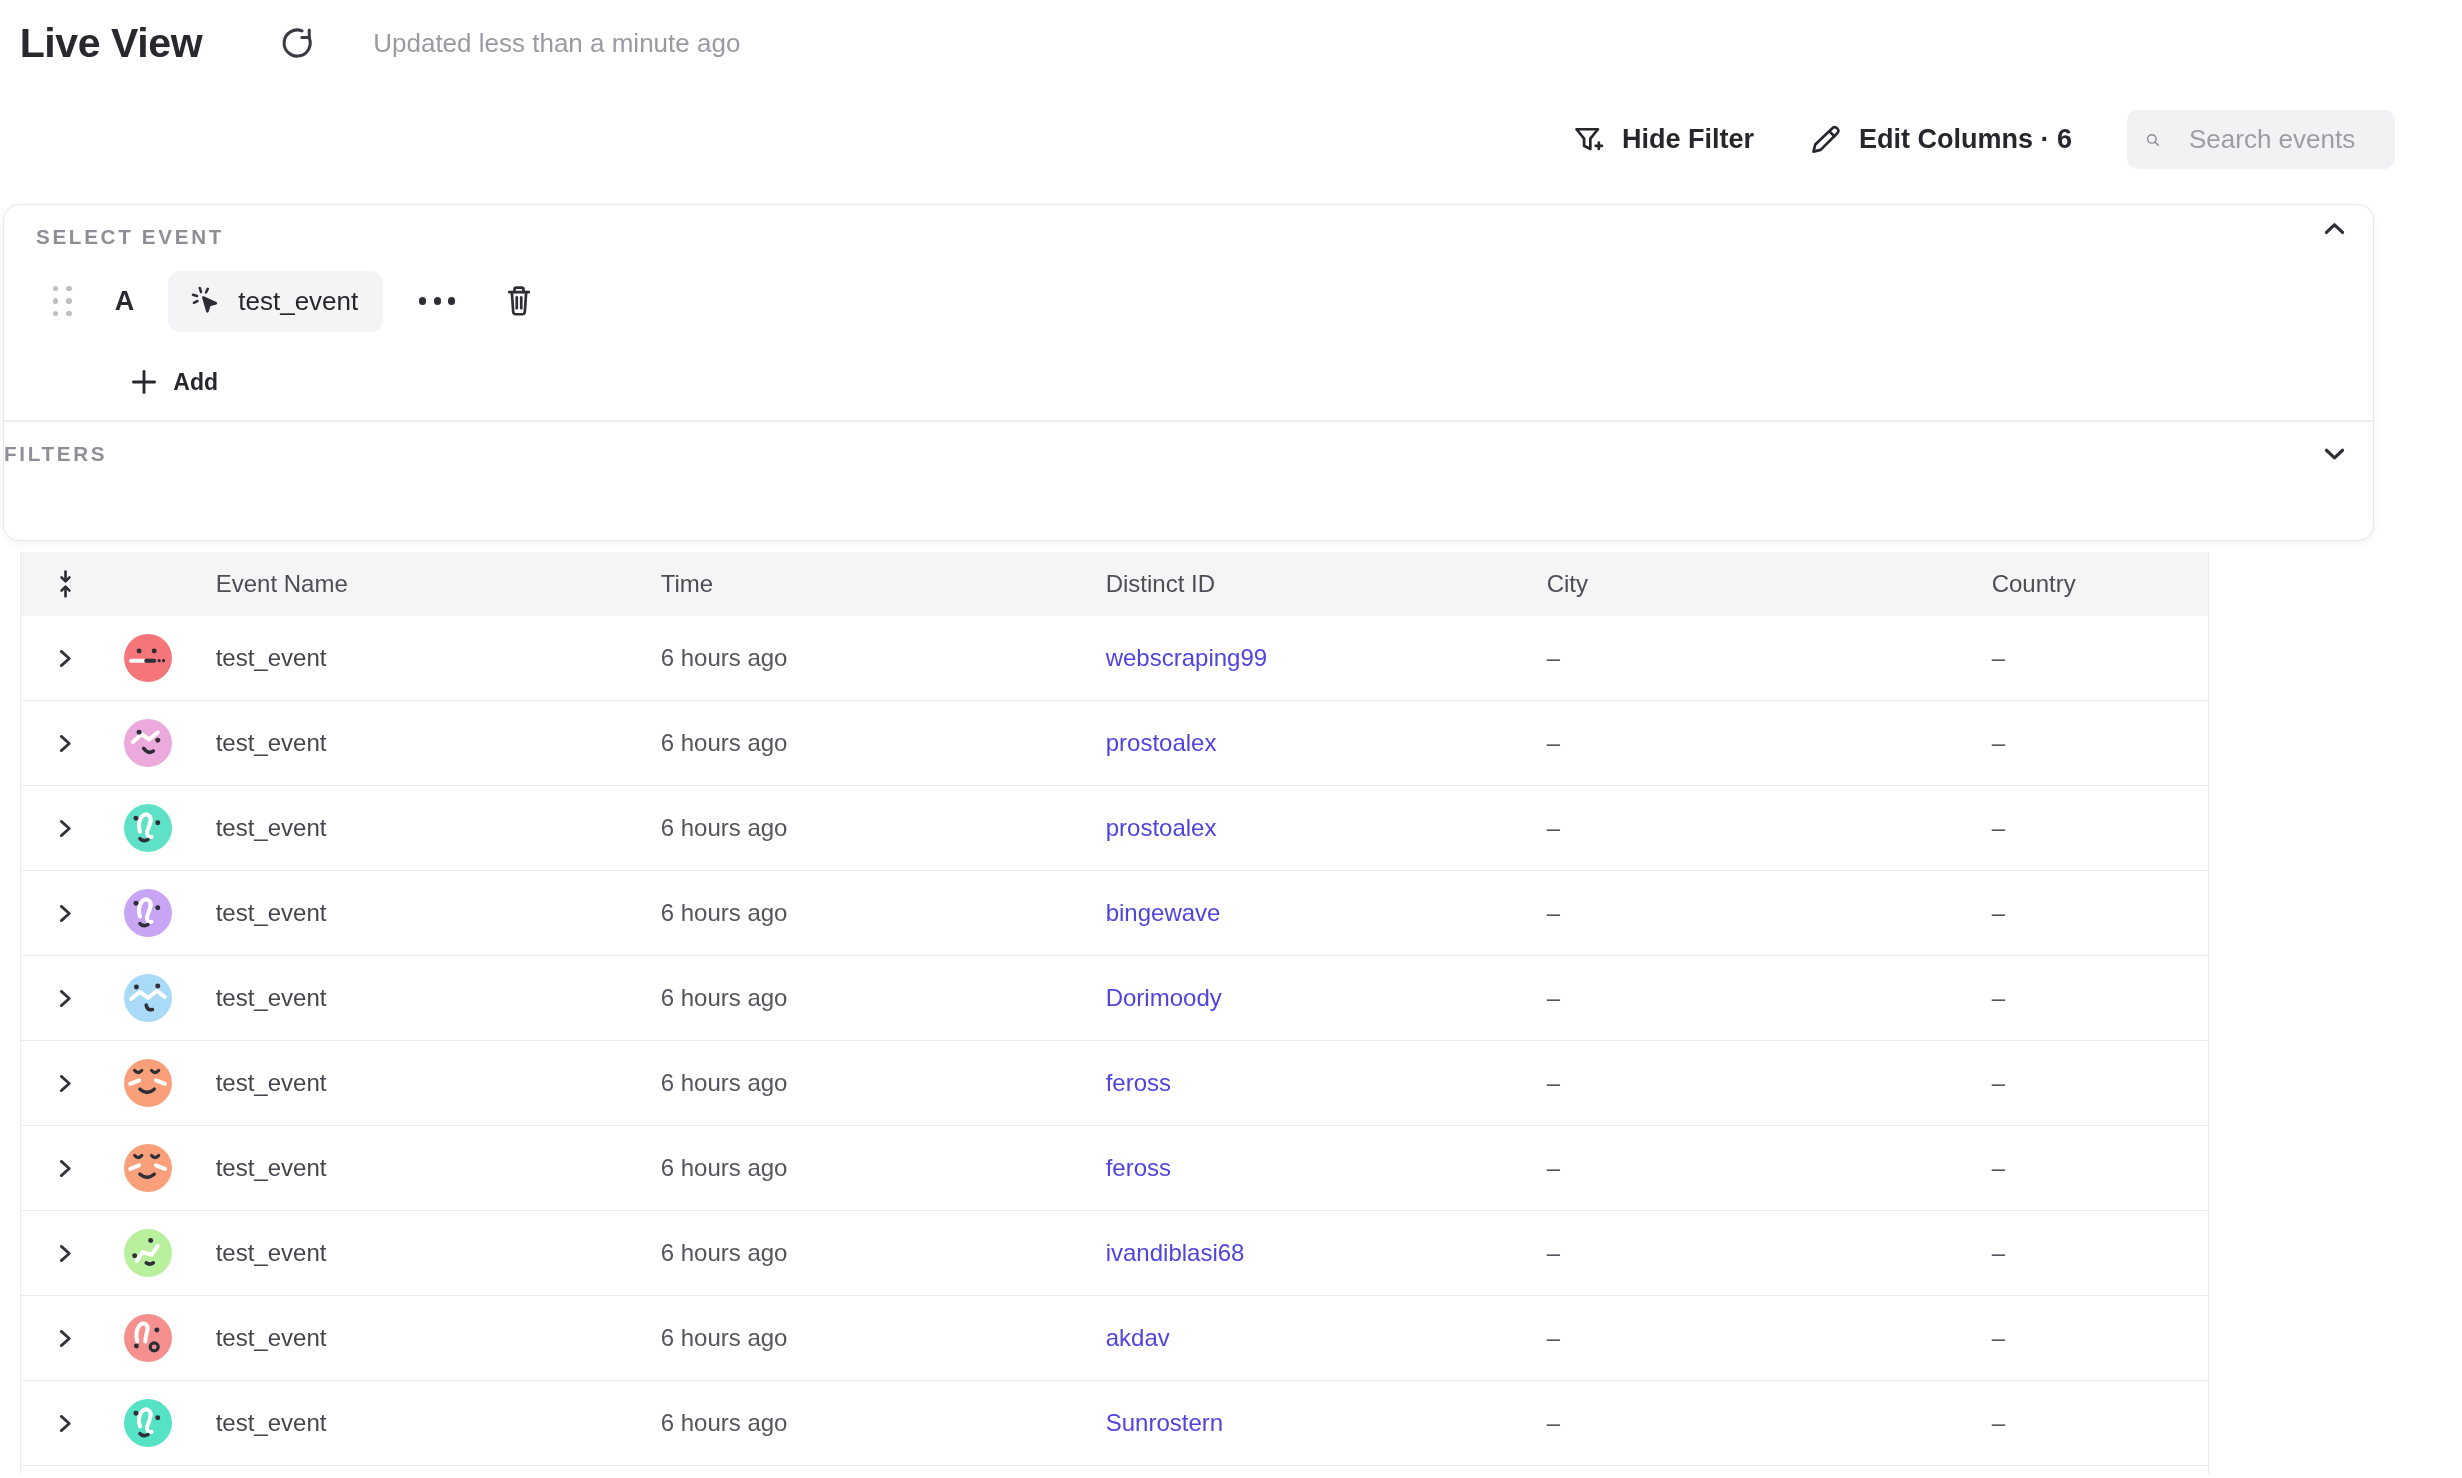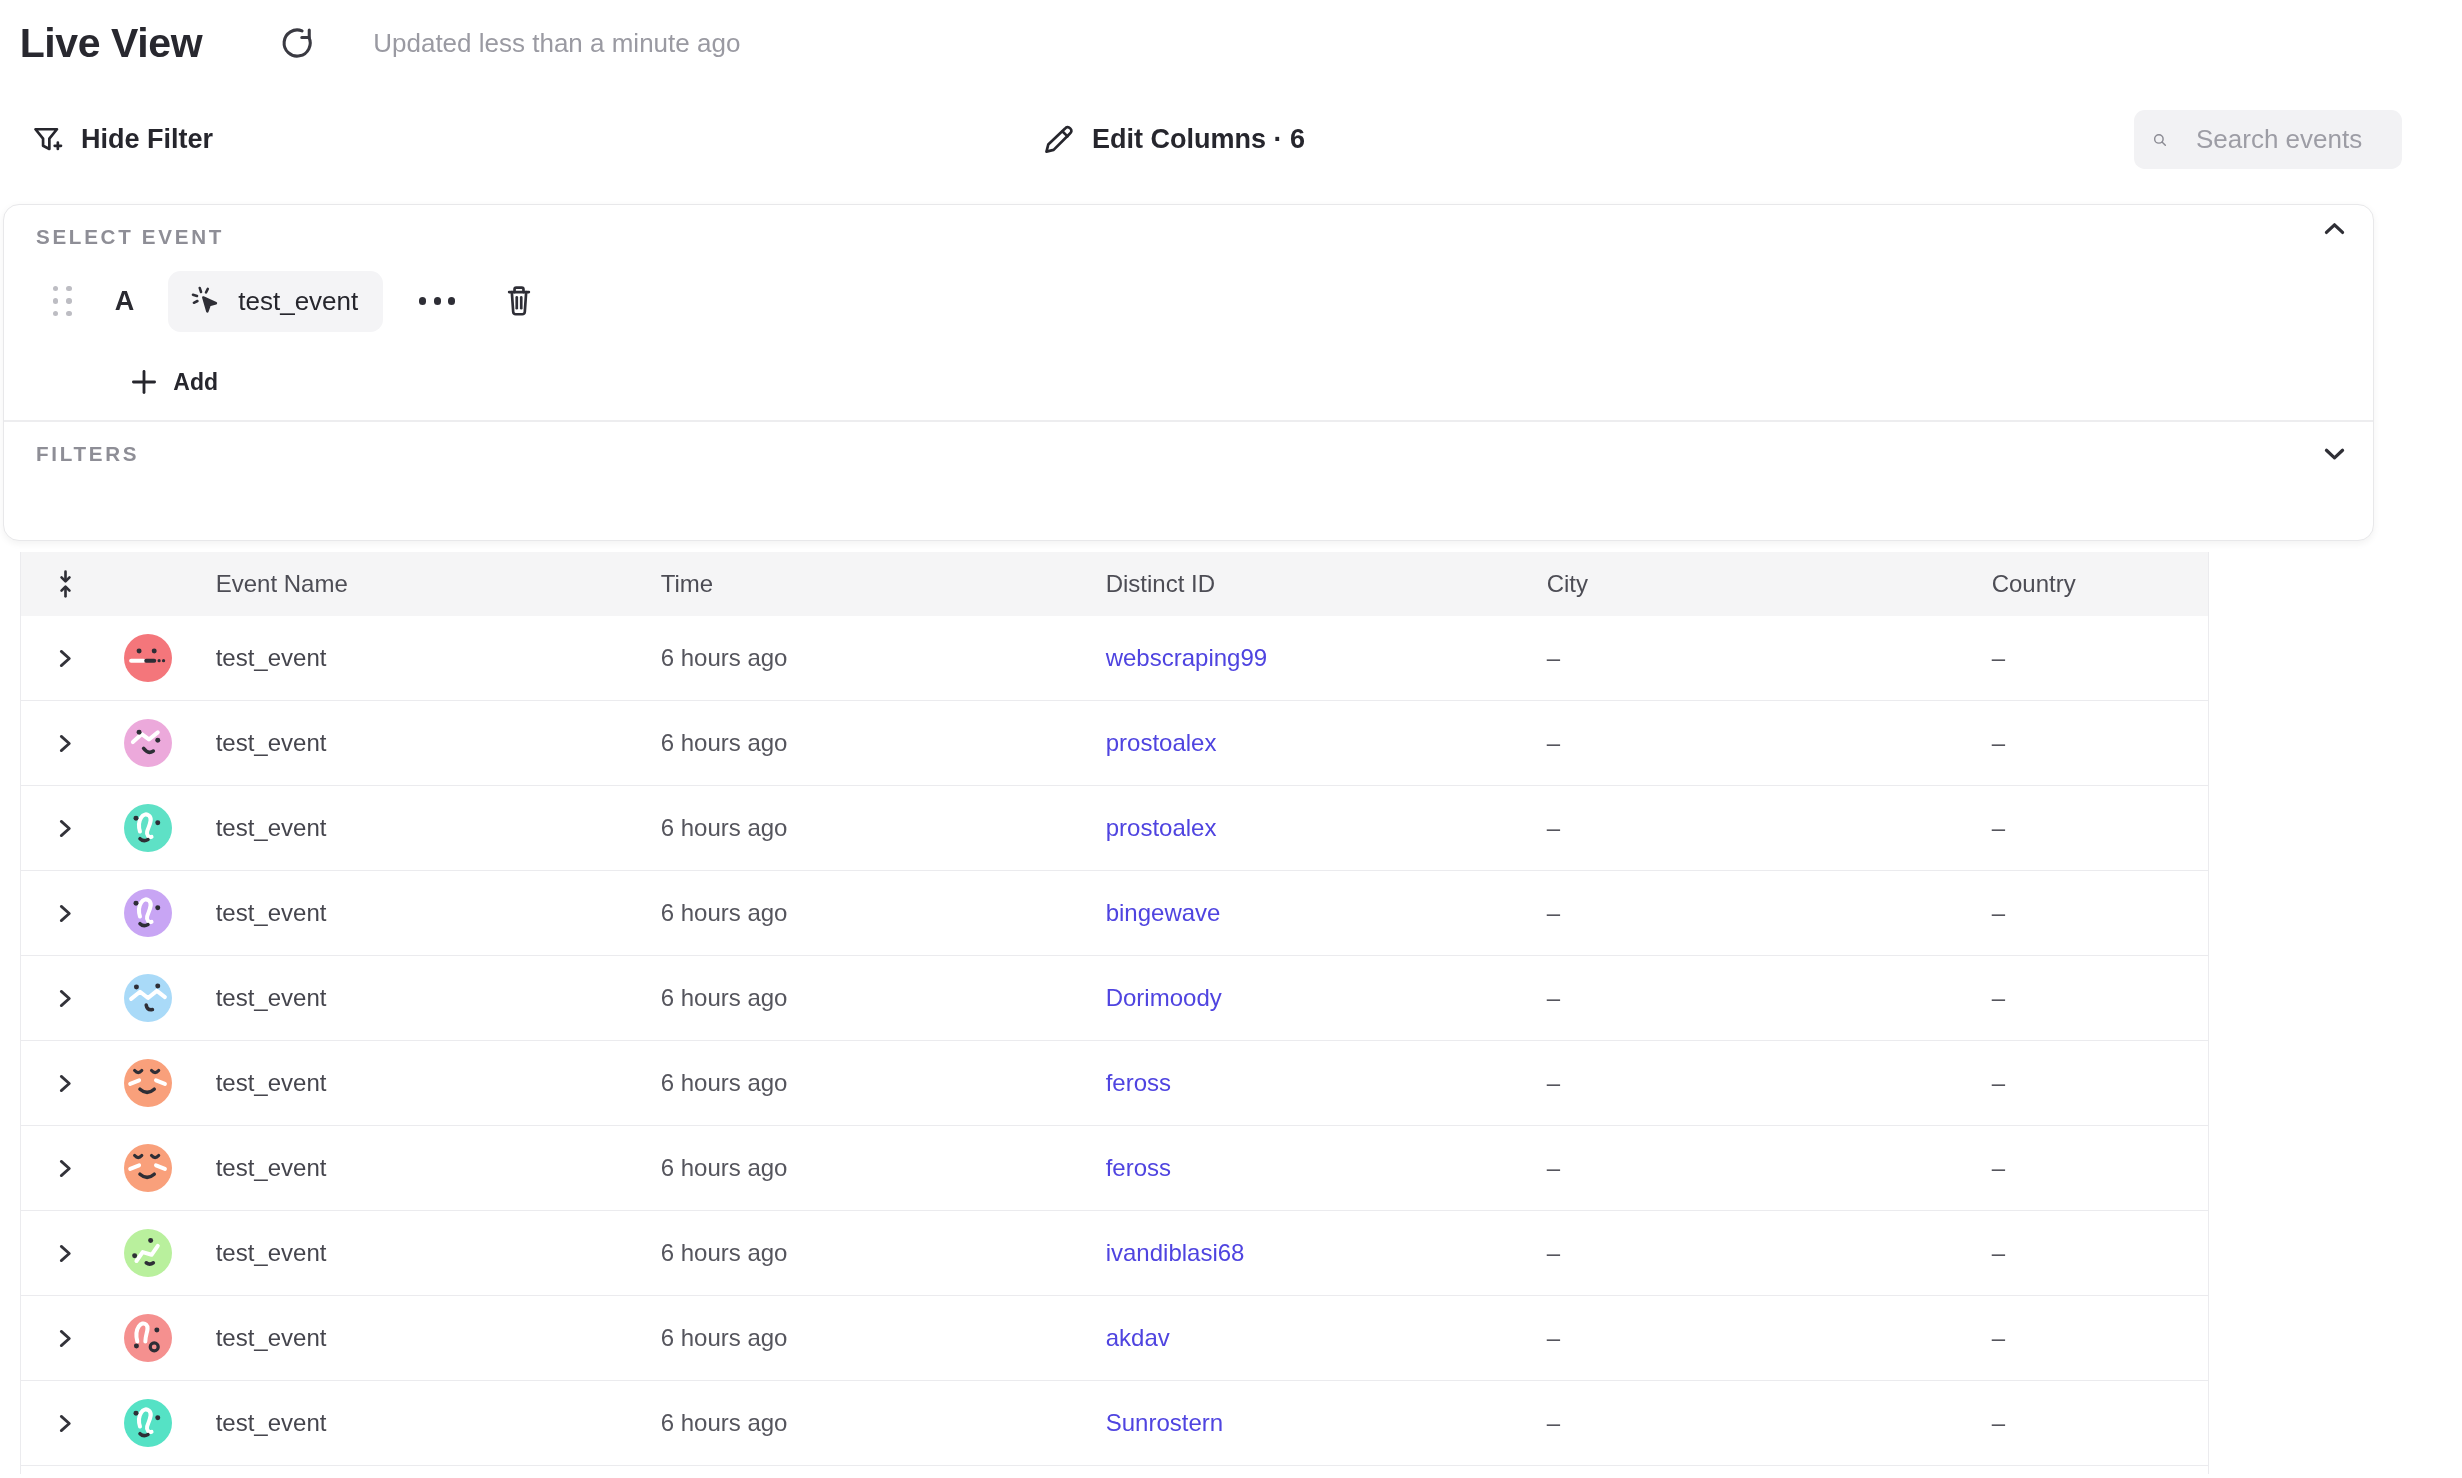--- a/index.html
+++ b/index.html
@@ -6,22 +6,22 @@
   html,body { width:2462px; height:1478px; background:#fff; overflow:hidden;
     font-family:"Liberation Sans", sans-serif; color:#2C2C33; }
 
   
   .page-header { position:absolute; left:19.7px; top:19.7px; display:flex; align-items:center;gap:33px; }
   .page-title { font-size:41px; font-weight:700; color:#28282F; letter-spacing:-0.4px; }
   .refresh-btn { margin-left:43px; width:39px; height:39px; display:flex; align-items:center; justify-content:center; cursor:pointer; }
   .updated-text { margin-left:23px; font-size:26px; color:#9A9AA2; }
 
   
-  .toolbar { position:absolute; top:109px; left:31px; width:2371px; height:61px;
-    display:flex; align-items:center; justify-content:space-between; }
+  .toolbar { position:absolute; top:109px; left:24px; width:2371px; height:61px;
+    display:flex; align-items:center; justify-content:flex-end; }
   .tool-btn { display:flex; align-items:center; gap:16px; font-size:27px; font-weight:600;
     color:#26262D; cursor:pointer; }
   .tool-btn + .tool-btn { margin-left:55px; }
   .search-box { margin-left:55px; width:268px; height:59px; background:#F2F2F4; border-radius:10.7px;
     display:flex; align-items:center; padding:0 18px; }
   .search-box input { border:none; outline:none; background:transparent; font-size:26px;
     font-family:"Liberation Sans", sans-serif; color:#3A3A42; width:188px; margin-left:28px; }
   .search-box input::placeholder { color:#9D9DA5; }
 
   
@@ -39,21 +39,21 @@
   .event-chip { margin-left:34px; height:61px; background:#F4F4F6; border-radius:12.5px;
     display:flex; align-items:center; padding:0 25px 0 19.7px; cursor:pointer; }
   .event-chip .chip-label { margin-left:14.3px; font-size:26px; font-weight:500; color:#26262D; }
   .more-btn { margin-left:27px; display:flex; gap:7.2px; padding:9px; cursor:pointer; }
   .more-btn i { width:7.2px; height:7.2px; border-radius:50%; background:#2E2E36; }
   .trash-btn { margin-left:38px; cursor:pointer; display:flex; }
   .add-row { position:absolute; left:125px; top:150px; height:54px; display:flex; align-items:center; cursor:pointer; }
   .add-row .add-label { margin-left:14.3px; font-size:23px; font-weight:600; color:#26262D;text-align:center; }
   .panel-divider { position:absolute; left:0; top:215px; width:100%; height:1.8px; background:#EDEDEF; }
   .filters-row { position:absolute; left:0; top:217px; height:64px; width:100%; display:flex; align-items:center; cursor:pointer; }
-  .filters-label { margin-left:32px; }
+  .filters-label { }
   .filters-chevron { position:absolute; right:25px; }
 
   
   .events-table { position:absolute; left:19.7px; top:552px; width:2189px;
     border-left:1.8px solid #EBEBEE; border-right:1.8px solid #EBEBEE; }
   .thead, .trow { display:grid; grid-template-columns:89px 76px 445px 445px 441px 445px 1fr;
     align-items:center; }
   .thead { height:64px; background:#F5F5F6; font-size:24px; color:#4D4D55; }
   .trow { height:85px; background:#fff; border-bottom:1.8px solid #EBEBEE; font-size:24px; }
   .trow.partial { height:8px; border-bottom:none; }

